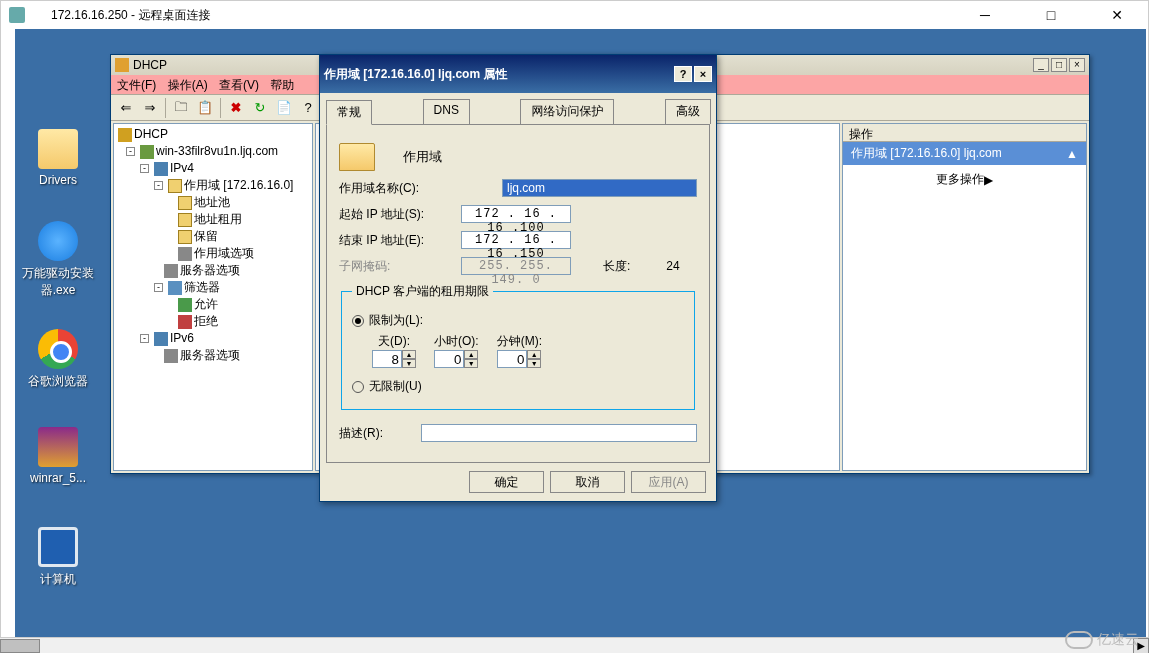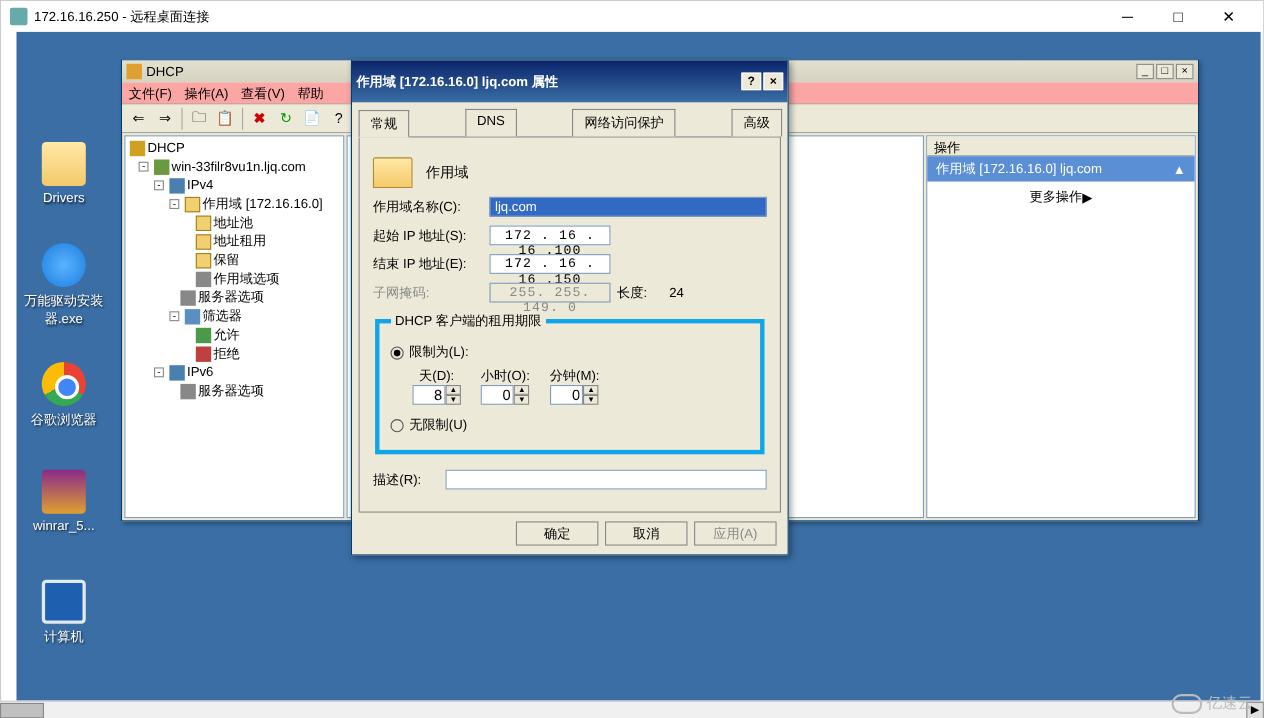--- a/index.html
+++ b/index.html
@@ -1,20 +1,20 @@
 <!DOCTYPE html>
 <html><head>
 <meta charset="utf-8">
 <style>
   * { box-sizing: border-box; }
   body { margin:0; font-family: "Microsoft YaHei", Tahoma, sans-serif; font-size:12px; background:#fff; overflow:hidden; width:1149px; height:653px; position:relative;}
   
   
   .win10 { position:absolute; left:0; top:0; width:1149px; height:640px; background:#fff; border:1px solid #ccc; }
-  .win10-title { height:28px; display:flex; align-items:center; padding:0 8px; background:#fff; }
+  .win10-title { height:28px; display:flex; align-items:center; padding:0 8px; background:#fff;gap:20px; }
   .win10-title .rdp-icon { width:16px; height:16px; margin-right:6px; background:#6aa; border-radius:2px; }
   .win10-title .spacer { flex:1; }
   .win10-btn { width:46px; height:28px; display:flex; align-items:center; justify-content:center; font-size:14px; color:#000; }
   
   
   .remote-desktop { position:absolute; left:14px; top:28px; right:2px; bottom:2px; background:#3a6ea5; overflow:hidden;}
   
   
   .desk-icon { position:absolute; width:74px; text-align:center; color:#fff; text-shadow:1px 1px 2px rgba(0,0,0,.8); font-size:12px;}
   .desk-icon .glyph { width:40px; height:40px; margin:0 auto 4px; border-radius:4px;}
@@ -62,29 +62,29 @@
   .dlg { position:absolute; left:304px; top:25px; width:398px; background:#ece9d8; border:1px solid #003c74; box-shadow:2px 2px 6px rgba(0,0,0,.4); font-size:12px;}
   .dlg-title { height:38px; background:linear-gradient(#0a246a,#3a6ea5); color:#fff; display:flex; align-items:center; padding:0 4px; font-weight:bold;}
   .dlg-title .spacer{flex:1;}
   .dlg-title .wbtn{width:18px;height:16px;background:#ece9d8;color:#000;border:1px solid #fff;margin-left:2px;text-align:center;line-height:14px;font-size:11px;}
   .dlg-tabs { padding:6px 6px 0; }
   .tabstrip { display:flex;justify-content:space-between; }
   .tab { border:1px solid #888; border-bottom:none; padding:3px 10px; background:#ece9d8; margin-right:-1px; position:relative;}
   .tab.active { background:#ece9d8; z-index:2; top:1px; border-bottom:1px solid #ece9d8;}
   .tabpanel { border:1px solid #888; background:#ece9d8; padding:10px 12px 12px; }
   
-  .row { display:flex; align-items:center; margin:8px 0; gap:6px;}
+  .row { display:flex; align-items:center; margin:8px 0; gap:22px;}
   .row label { width:100px; }
   .row label.gray{ color:#888;}
   .txt { border:1px solid #7f9db9; background:#fff; height:18px; padding:1px 4px; font-family:inherit; font-size:12px;}
-  .txt.sel { background:#316ac5; color:#fff;}
+  .txt.sel { background:#316ac5; color:#fff;margin-left:41px;}
   .txt.dis { background:#ece9d8; color:#888;}
   .ip { width:110px; font-family:"Courier New",monospace; letter-spacing:1px; text-align:center;}
   
-  fieldset { border:4px solid #0ea5e9; padding:8px 10px 10px; margin-top:8px;}
+  fieldset { border:1px solid #0ea5e9; padding:8px 10px 10px; margin-top:8px;}
   fieldset legend { padding:0 4px;}
   .radio { display:flex; align-items:center; gap:5px; margin:4px 0;}
   .radio .dot{width:12px;height:12px;border:1px solid #555;border-radius:50%;display:flex;align-items:center;justify-content:center;}
   .radio .dot.on::after{content:"";width:6px;height:6px;background:#000;border-radius:50%;}
   .spingrp { display:flex; gap:18px; margin:4px 0 2px 20px;}
   .spingrp .col { text-align:center;}
   .spin { display:inline-flex; }
   .spin input { width:30px; border:1px solid #7f9db9; height:18px; text-align:right; padding-right:2px;}
   .spin .btns { display:flex; flex-direction:column;}
   .spin .btns div{width:14px;height:9px;border:1px solid #888;background:#ece9d8;font-size:7px;line-height:7px;text-align:center;}
@@ -272,21 +272,21 @@
             <label>起始 IP 地址(S):</label>
             <div class="txt ip">172 . 16 . 16 .100</div>
           </div>
           <div class="row">
             <label>结束 IP 地址(E):</label>
             <div class="txt ip">172 . 16 . 16 .150</div>
           </div>
           <div class="row">
             <label class="gray">子网掩码:</label>
             <div class="txt ip dis">255. 255. 149.  0</div>
-            <span class="gray" style="">长度:</span>
+            <span class="gray" style="margin-left:10px">长度:</span>
             <span class="gray" style="margin-left:14px">24</span>
           </div>
 
           <fieldset>
             <legend>DHCP 客户端的租用期限</legend>
             <div class="radio">
               <div class="dot on"></div>
               <span>限制为(L):</span>
             </div>
             <div class="spingrp">

